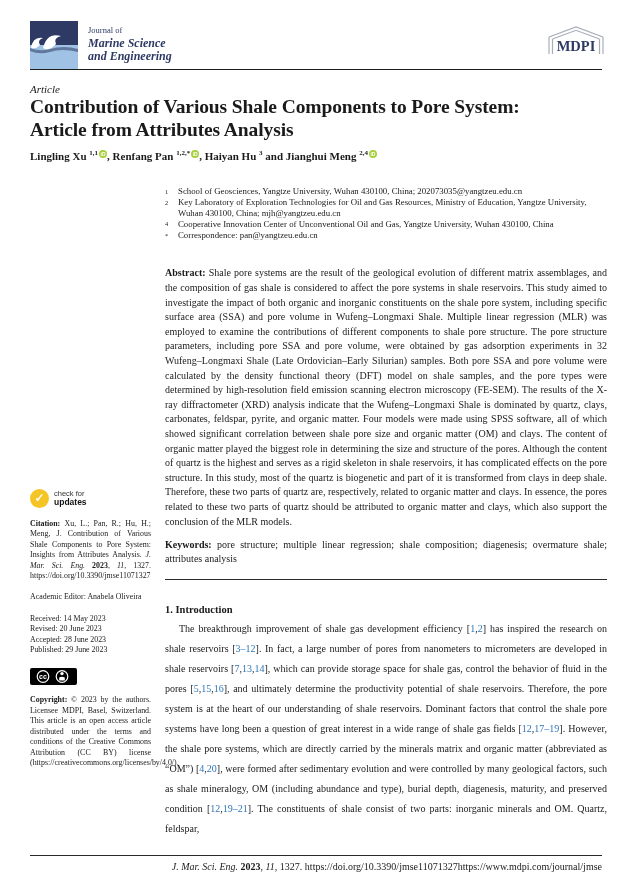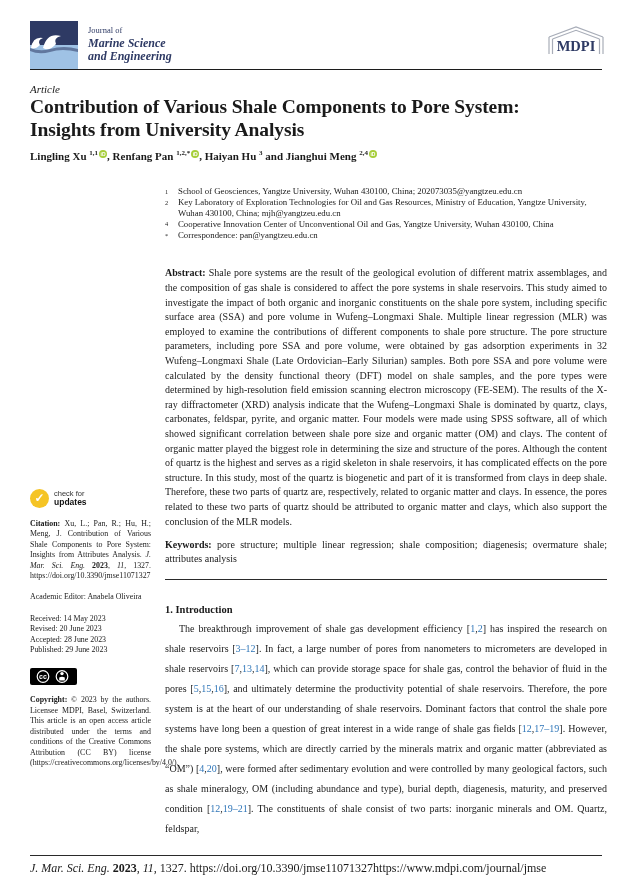--- a/index.html
+++ b/index.html
@@ -52,21 +52,21 @@
   }
   #check-badge .cb-l1{font-size:7.5px;line-height:8px;color:#333;font-family:"Liberation Sans",sans-serif;}
   #check-badge .cb-l2{font-size:8.5px;line-height:9px;font-weight:700;color:#111;font-family:"Liberation Sans",sans-serif;}
   .sb-block{text-align:justify;}
   #academic-editor{margin-top:11px;}
   #dates-block{margin-top:11px;}
   #cc-badge{margin-top:13px;display:block;cursor:pointer;}
   #copyright-block{margin-top:10px;text-align:justify;}
   
   #footer-rule{left:30px;right:30px;top:855px;border-top:1.2px solid #2a2a2a;}
-  #footer{left:30px;right:30px;top:861px;display:flex;justify-content:flex-start;font-size:12px;}
+  #footer{left:30px;right:30px;top:861px;display:flex;justify-content:flex-end;font-size:10px;}
   
   .sg-i{font-style:italic;}
   .sg-b{font-weight:700;margin-top:32px;}
   .sg-ref{color:var(--ref-blue);}
 </style>
 </head>
 <body>
 
 <svg id="journal-logo" class="abs" viewBox="0 0 48 48" width="48" height="48" aria-hidden="true">
   <rect width="48" height="48" fill="#2e3a64"></rect>
@@ -93,21 +93,21 @@
   </g>
   <text x="30" y="26.5" text-anchor="middle" font-size="14.5" font-weight="bold" fill="#2e3a64" font-family="Liberation Serif, serif">MDPI</text>
 </svg>
 
 <div id="header-rule" class="abs"></div>
 
 <div id="article-label" class="abs">Article</div>
 
 <h1 id="page-title" class="abs">
   <span>Contribution of Various Shale Components to Pore System:</span><br>
-  <span>Insights from University Analysis</span>
+  <span>Article from Attributes Analysis</span>
 </h1>
 
 <div id="authors-line" class="abs">
   <span>Lingling Xu</span>&nbsp;<sup>1,1</sup><span class="orcid-icon">iD</span><span>, </span><span>Renfang Pan</span>&nbsp;<sup>1,2,*</sup><span class="orcid-icon">iD</span><span>, </span><span>Haiyan Hu</span>&nbsp;<sup>3</sup><span> and </span><span>Jianghui Meng</span>&nbsp;<sup>2,4</sup><span class="orcid-icon">iD</span>
 </div>
 
 <div id="main-col" class="abs">
 
   <div class="aff-row">
     <span class="aff-marker">1</span>

